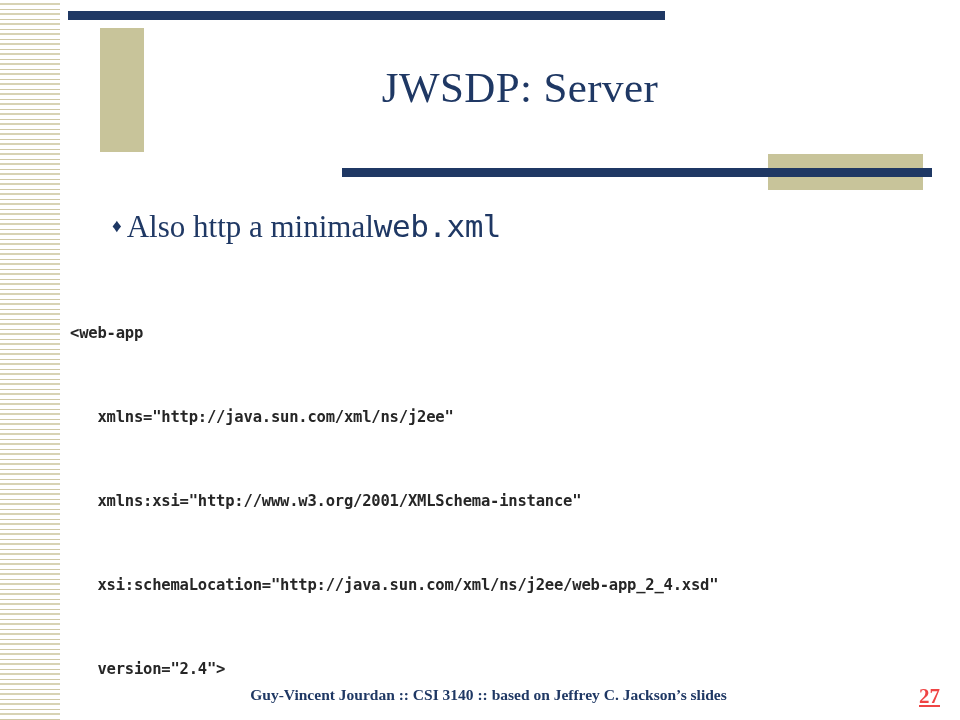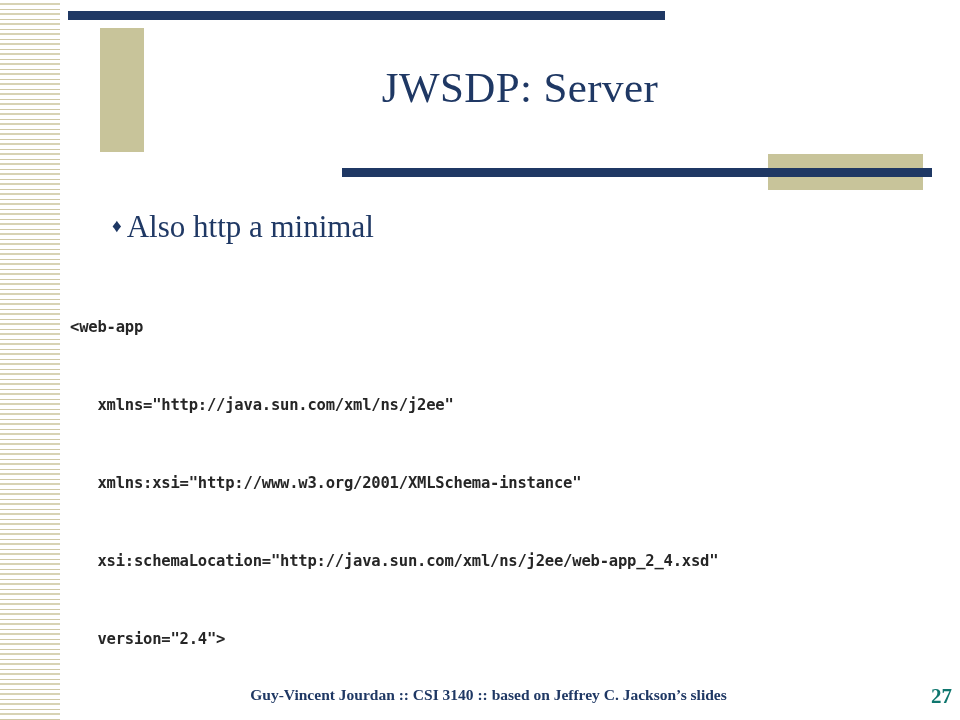--- a/index.html
+++ b/index.html
@@ -138,20 +138,21 @@
     font-size: 15.5px;
     font-weight: bold;
     line-height: 26px;
     color: #262626;
     white-space: pre;
     letter-spacing: -0.2px;
   }
   .code-line {
     white-space: pre;
     height: 26px;
+    margin-top: 6px;
   }
   .code-line.blank {
     height: 22px;
   }
 
   
   .footer {
     position: absolute;
     left: 0;
     top: 686px;
@@ -165,46 +166,48 @@
     width: 905px;
     text-align: center;
     font-family: "Liberation Serif", serif;
     font-size: 15.5px;
     font-weight: bold;
     color: #1f3864;
     padding-left: 36px;
   }
   .footer-page {
     position: absolute;
-    right: 8px;
+    right: 20px;
     top: -2px;
     font-family: "Liberation Serif", serif;
     font-size: 21px;
     font-weight: bold;
-    color: #0f766e;
+    color: #ef4444;
+    text-decoration: underline;
   }
 </style>
 </head>
 <body>
 
 <div class="slide">
 
   <div class="left-stripes"></div>
   <div class="left-stripe-edge"></div>
 
   <div class="khaki-block-top"></div>
   <div class="navy-bar-top"></div>
   <div class="khaki-block-right"></div>
   <div class="navy-bar-mid"></div>
 
   <div class="slide-title">JWSDP: Server</div>
 
   <div class="bullet-row">
     <span class="bullet-marker">♦</span>
     <span class="bullet-text">Also http a minimal </span>
+    <span class="bullet-code">web.xml</span>
   </div>
 
   <div class="code-block">
     <div class="code-line">&lt;web-app</div>
     <div class="code-line">   xmlns="http://java.sun.com/xml/ns/j2ee"</div>
     <div class="code-line">   xmlns:xsi="http://www.w3.org/2001/XMLSchema-instance"</div>
     <div class="code-line">   xsi:schemaLocation="http://java.sun.com/xml/ns/j2ee/web-app_2_4.xsd"</div>
     <div class="code-line">   version="2.4"&gt;</div>
     <div class="code-line blank"></div>
     

